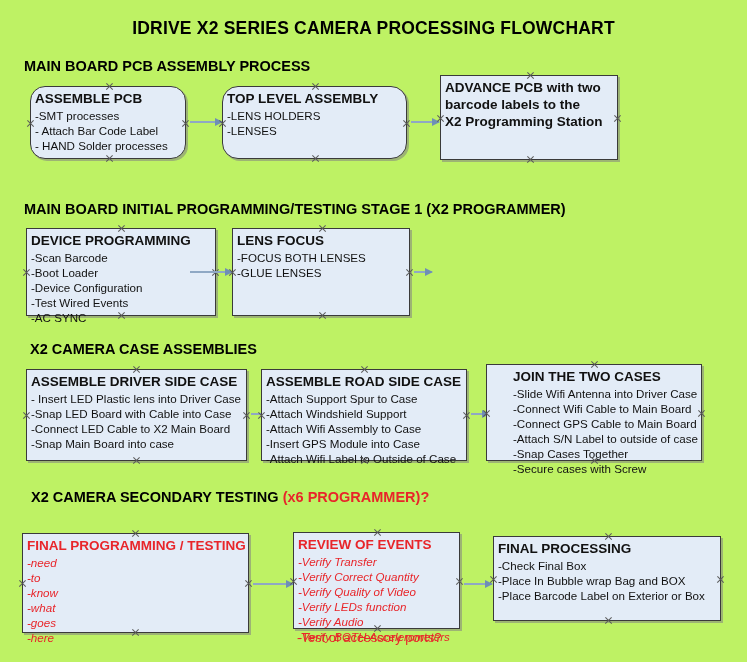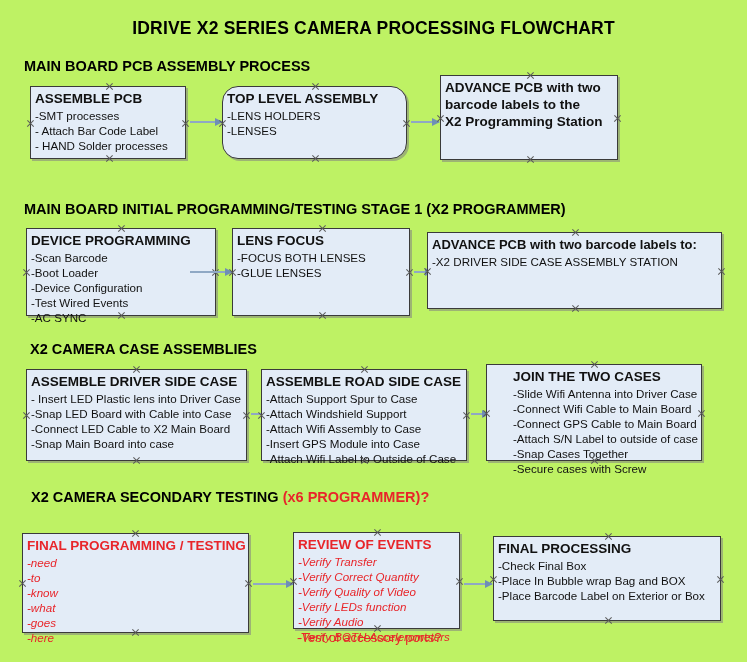--- a/index.html
+++ b/index.html
@@ -114,21 +114,21 @@
 <body>
 
 <div id="canvas">
 
   <div class="doc-title">IDRIVE X2  SERIES CAMERA PROCESSING FLOWCHART</div>
 
   <div class="section-title" style="left:24px; top:58px;">
     <span>MAIN BOARD PCB ASSEMBLY PROCESS</span><span class="accent"></span>
   </div>
 
-  <div class="box" style="left:30px; top:86px; width:156px; height:73px;">
+  <div class="box" style="left:30px; top:86px; width:156px; height:73px;border-radius:15px;">
     <div class="box-title">ASSEMBLE PCB</div>
     <div class="box-line">-SMT processes</div>
     <div class="box-line">- Attach Bar Code Label</div>
     <div class="box-line">- HAND Solder processes</div>
     <span class="hx" style="left:74px; top:-5px;"></span>
     <span class="hx" style="left:74px; bottom:-5px;"></span>
     <span class="hx" style="left:-5px; top:32px;"></span>
     <span class="hx" style="right:-5px; top:32px;"></span>
   </div>
 
@@ -180,28 +180,20 @@
     <div class="box-line">-FOCUS BOTH LENSES</div>
     <div class="box-line">-GLUE LENSES</div>
     <span class="hx" style="left:85px; top:-5px;"></span>
     <span class="hx" style="left:85px; bottom:-5px;"></span>
     <span class="hx" style="left:-5px; top:39px;"></span>
     <span class="hx" style="right:-5px; top:39px;"></span>
   </div>
 
   <div class="conn" style="left:414px; top:271px; width:18px;"></div>
 
-  <div class="box wide-title" style="left:427px; top:232px; width:295px; height:77px;">
-    <div class="box-title">ADVANCE PCB with two barcode labels to:</div>
-    <div class="box-line">-X2 DRIVER  SIDE  CASE  ASSEMBLY STATION</div>
-    <span class="hx" style="left:143px; top:-5px;"></span>
-    <span class="hx" style="left:143px; bottom:-5px;"></span>
-    <span class="hx" style="left:-5px; top:34px;"></span>
-    <span class="hx" style="right:-5px; top:34px;"></span>
-  </div>
 
   <div class="section-title" style="left:30px; top:341px;">
     <span>X2 CAMERA CASE ASSEMBLIES</span><span class="accent"></span>
   </div>
 
   <div class="box" style="left:26px; top:369px; width:221px; height:92px;">
     <div class="box-title">ASSEMBLE DRIVER SIDE CASE</div>
     <div class="box-line">- Insert LED Plastic lens into Driver Case</div>
     <div class="box-line">-Snap LED Board with Cable into Case</div>
     <div class="box-line">-Connect LED Cable to X2 Main Board</div>

